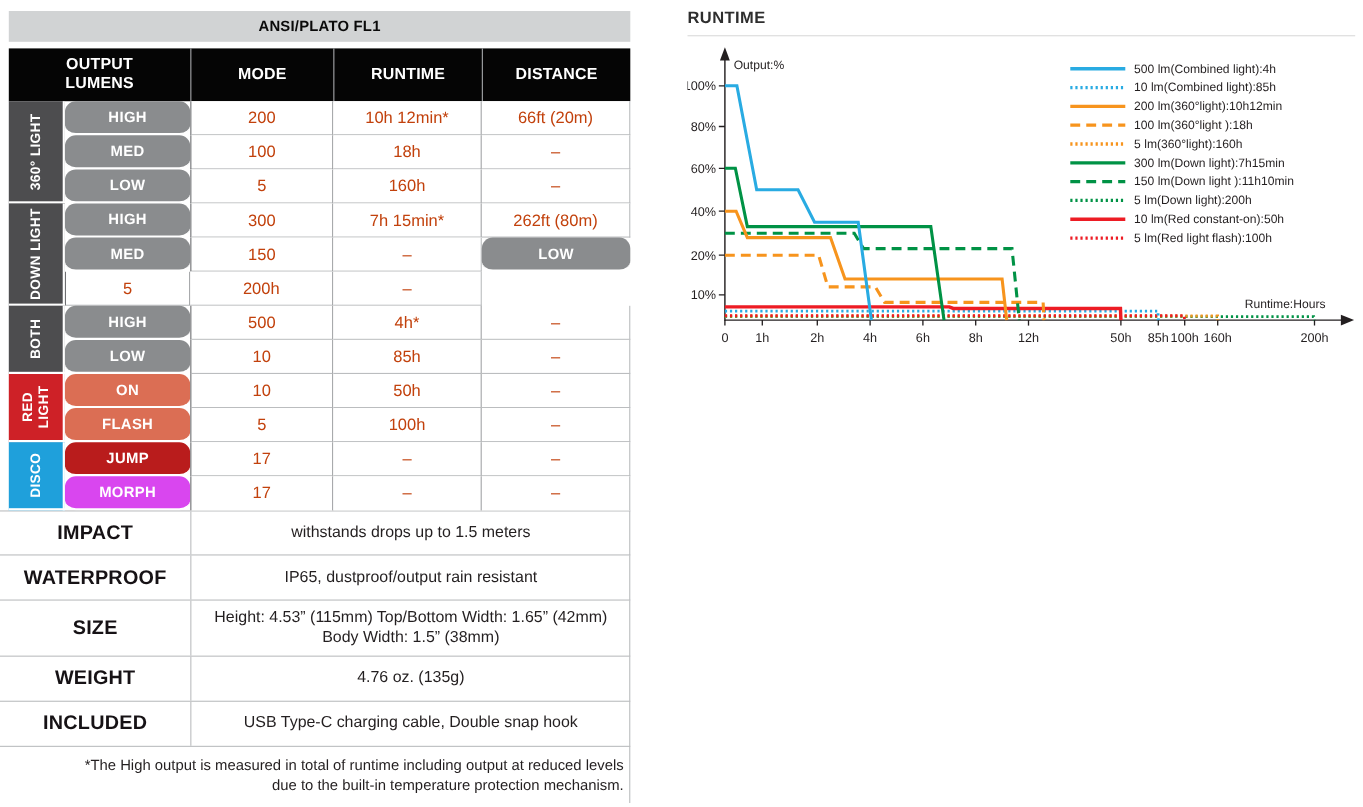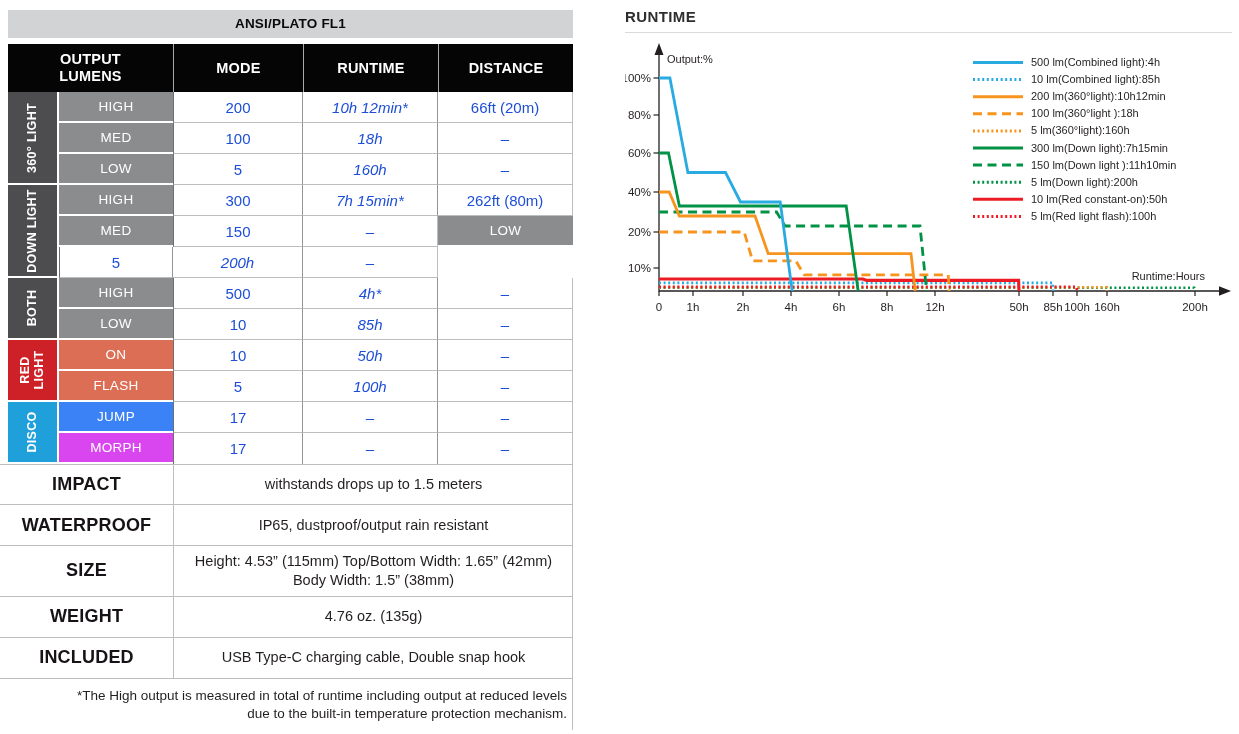--- a/index.html
+++ b/index.html
@@ -14,26 +14,26 @@
   .hd{display:flex;align-items:center;justify-content:center;color:#fff;font-weight:bold;font-size:14.5px;
       text-align:center;line-height:1.15;letter-spacing:.2px;}
   .hd + .hd{border-left:1.5px solid #A7A9AC;}
   .hd-lumens{padding:0 24px;}
   #modeRows{margin-left:8px;width:565px;}
   .grp{display:grid;grid-template-columns:51px 114px 130px 135px 135px;}
   .g-lab{position:relative;border-right:2px solid #fff;border-bottom:2px solid #fff;box-sizing:border-box;}
   .vtext{position:absolute;top:50%;left:50%;transform:translate(-50%,-50%) rotate(-90deg);
          color:#fff;font-weight:bold;font-size:12.5px;line-height:1.1;text-align:center;
          letter-spacing:.3px;white-space:normal;}
-  .m-cell{display:flex;align-items:center;justify-content:center;color:#fff;font-weight:normal;
-          font-size:13.5px;letter-spacing:.3px;border-bottom:2px solid #fff;box-sizing:border-box;}
-  .d-cell{display:flex;align-items:center;justify-content:center;font-size:15px;color:#1d4ed8;
+  .m-cell{display:flex;align-items:center;justify-content:center;color:#fff;font-weight:bold;
+          font-size:13.5px;letter-spacing:.3px;border-bottom:2px solid #fff;box-sizing:border-box;border-radius:10px;}
+  .d-cell{display:flex;align-items:center;justify-content:center;font-size:15px;color:#c2410c;
           background:#fff;border-bottom:1px solid #BBBDBF;box-sizing:border-box;}
   .c-lum{border-left:1px solid #6D6E71;border-right:1px solid #939598;}
-  .c-run{border-right:1px solid #939598;font-style:italic;}
+  .c-run{border-right:1px solid #939598;}
   .c-dist{border-right:1px solid #BBBDBF;}
   .nolast{border-bottom:none;}
   
   #specRows{width:573px;box-sizing:border-box;}
   .spec-row{display:grid;grid-template-columns:173px 400px;min-height:41px;box-sizing:border-box;
             border-bottom:1px solid #BBBDBF;border-right:1px solid #BBBDBF;}
   .spec-row:first-child{border-top:1px solid #BBBDBF;}
   .sp-lab{display:flex;align-items:center;justify-content:center;font-weight:bold;font-size:18px;
           color:#161215;letter-spacing:.2px;text-align:center;}
   .sp-val{display:flex;align-items:center;justify-content:center;font-size:14.5px;color:#231F20;
@@ -117,21 +117,21 @@
           <div class="d-cell c-dist">–</div>
           <div class="m-cell" style="background: rgb(219, 110, 84);">FLASH</div>
           <div class="d-cell c-lum">5</div>
           <div class="d-cell c-run">100h</div>
           <div class="d-cell c-dist">–</div>
         </div>
         <div class="grp" style="grid-template-rows: repeat(2, 31px);">
           <div class="g-lab" style="background: rgb(31, 160, 219); grid-row: 1 / span 2;">
             <span class="vtext" style="width: 54px;">DISCO</span>
           </div>
-          <div class="m-cell" style="background: #3b82f6;">JUMP</div>
+          <div class="m-cell" style="background: #b91c1c;">JUMP</div>
           <div class="d-cell c-lum">17</div>
           <div class="d-cell c-run">–</div>
           <div class="d-cell c-dist">–</div>
           <div class="m-cell" style="background: #d946ef;">MORPH</div>
           <div class="d-cell c-lum nolast">17</div>
           <div class="d-cell c-run nolast">–</div>
           <div class="d-cell c-dist nolast">–</div>
         </div>
       </div>
     <div id="specRows">

